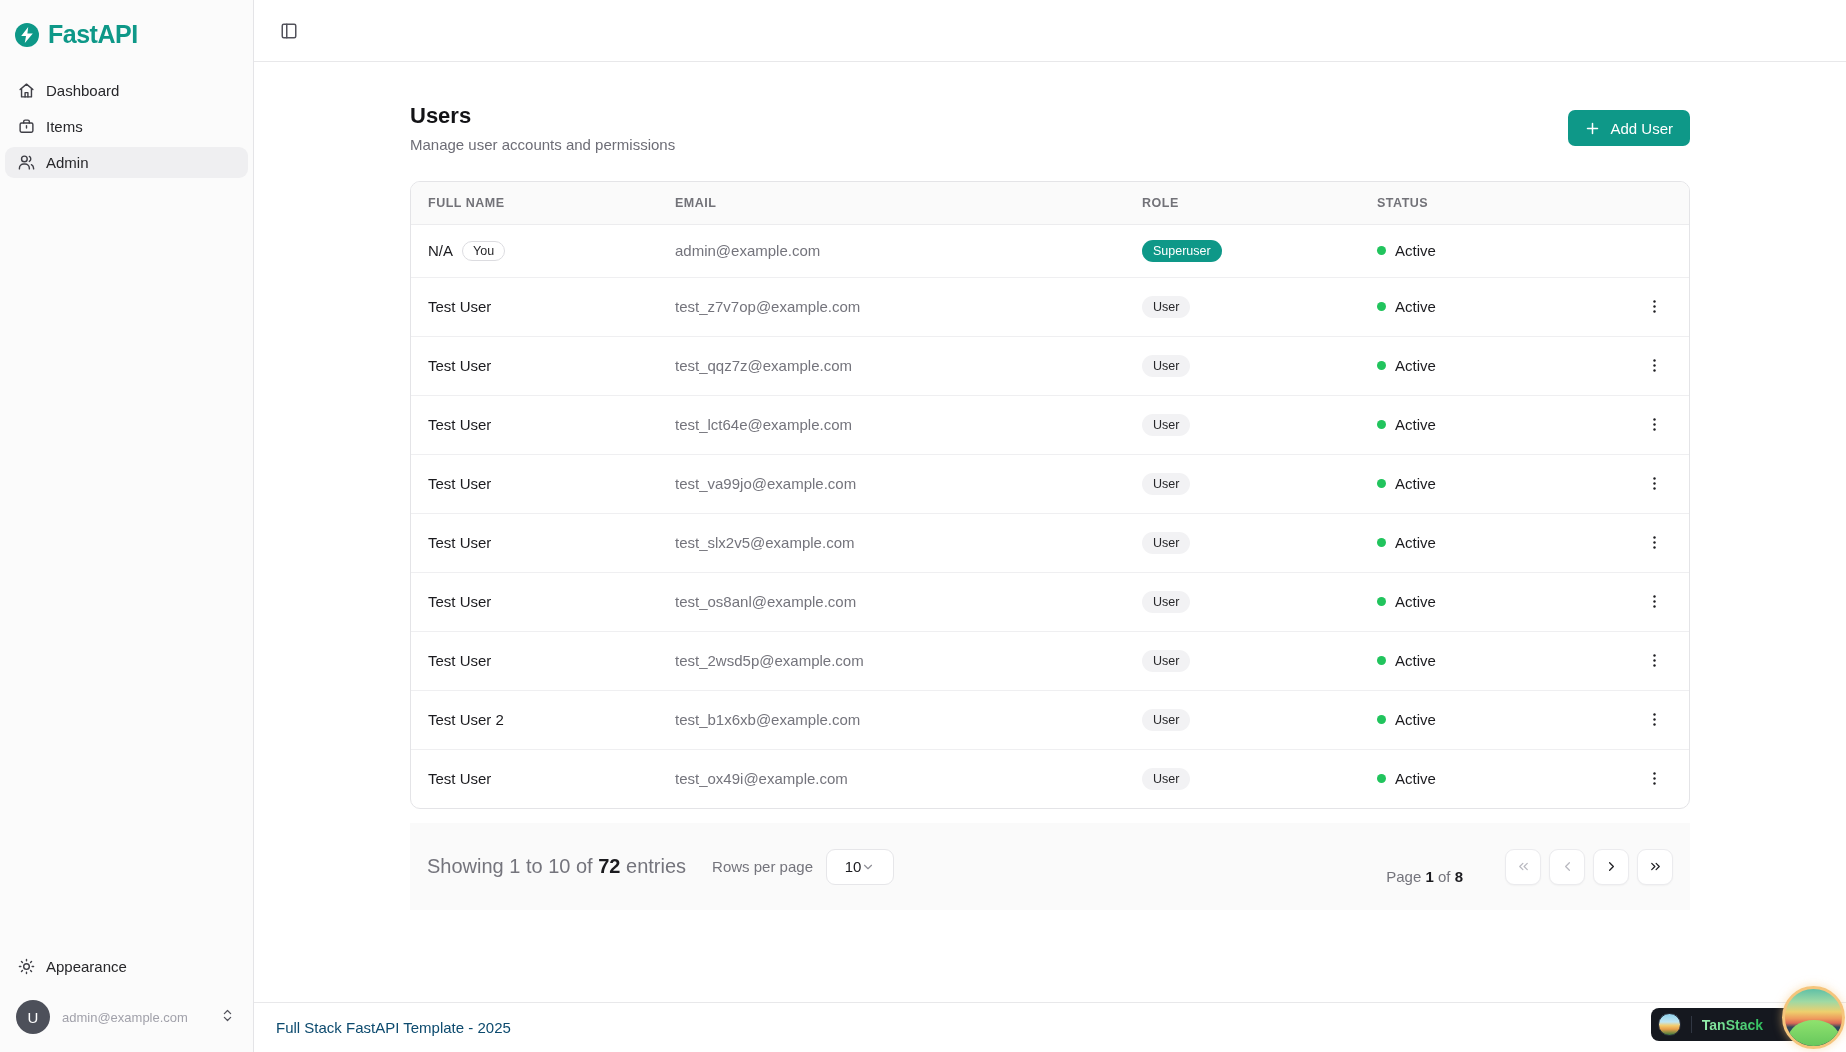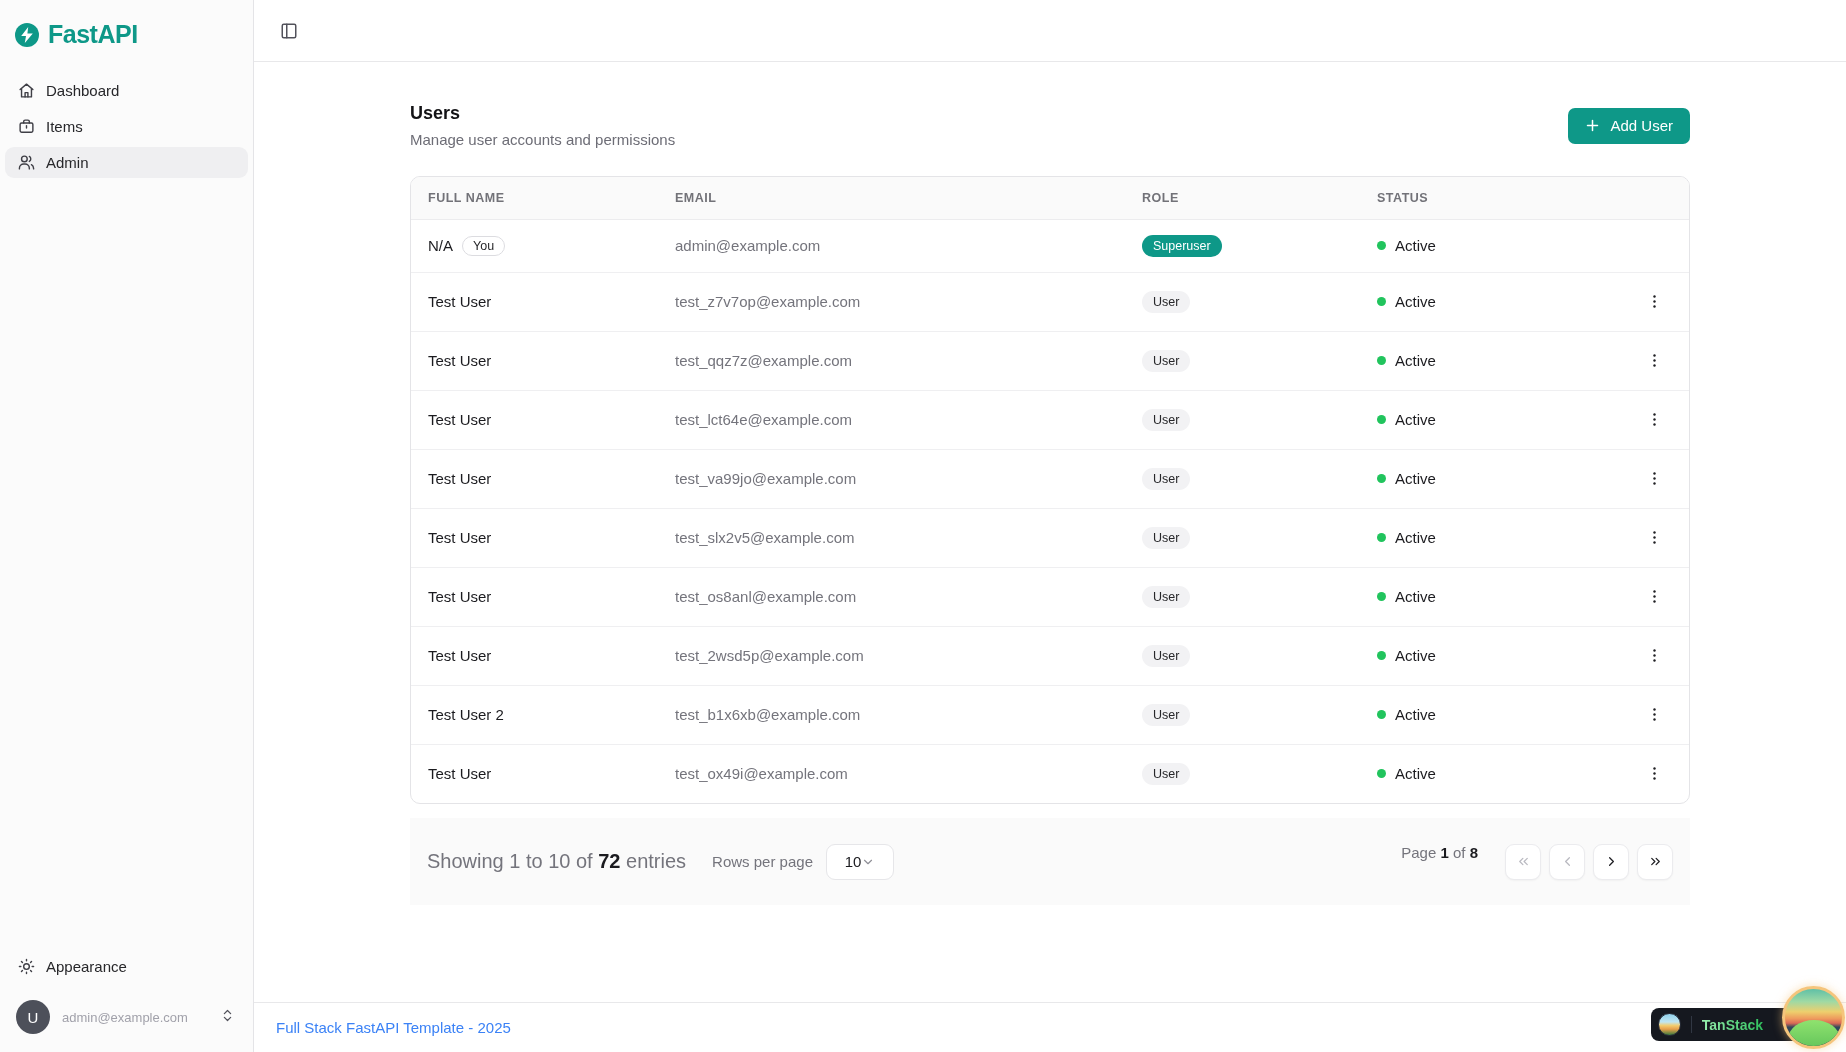--- a/index.html
+++ b/index.html
@@ -50,21 +50,21 @@
   .main { flex:1; display:flex; flex-direction:column; min-width:0; }
   .topbar { height:62px; border-bottom:1px solid #e8e8ea; display:flex; align-items:center; padding:0 20px; }
   .toggle-btn { width:30px; height:30px; border:none; background:transparent; border-radius:6px;
     display:flex; align-items:center; justify-content:center; cursor:pointer; }
   .toggle-btn svg { width:18px; height:18px; stroke:#52525b; }
 
   .scroll-area { flex:1; overflow:hidden; }
   .content { width:1280px; margin:0 auto; padding-top:41px; }
 
   .page-head { display:flex; align-items:center; justify-content:space-between; }
-  .page-title { font-size:18px; font-weight:700; margin:0; color:#131316; }
+  .page-title { font-size:22px; font-weight:700; margin:0; color:#131316; }
   .page-subtitle { margin:7px 0 0 0; font-size:15px; color:#6d6d76; }
   .add-user-btn {
     display:flex; align-items:center; gap:10px; height:36px; padding:0 17px;
     background:#0e9888; color:#fff; border:none; border-radius:7px;
     font-size:15px; font-family:inherit; cursor:pointer;
   }
   .add-user-btn svg { width:15px; height:15px; stroke:#fff; }
 
   
   .table-card { margin-top:28px; border:1px solid #e4e4e7; border-radius:10px; overflow:hidden; background:#fff; }
@@ -104,35 +104,35 @@
   .pg-left { display:flex; align-items:center; gap:26px; }
   .showing-text { font-size:20px; color:#74747c; }
   .showing-text b { color:#1b1b1f; font-weight:700; }
   .rpp { display:flex; align-items:center; gap:13px; font-size:15px; color:#74747c; }
   .rpp-select {
     display:flex; align-items:center; justify-content:center; 
     width:68px; height:36px; background:#fff; border:1px solid #e6e6e9; border-radius:9px;
     font-size:15px; color:#1b1b1f; cursor:pointer;
   }
   .rpp-select svg { width:14px; height:14px; stroke:#8f8f97; }
-  .pg-right { margin-left:auto; display:flex; align-items:flex-start; gap:27px; }
+  .pg-right { margin-left:auto; display:flex; align-items:flex-end; gap:42px; }
   .page-indicator { font-size:15px; color:#74747c; }
   .page-indicator b { color:#1b1b1f; font-weight:700; }
   .pg-buttons { display:flex; gap:8px; }
   .pg-btn {
     width:36px; height:36px; background:#fff; border:1px solid #ebebee; border-radius:9px;
     display:flex; align-items:center; justify-content:center; cursor:pointer;
     box-shadow:0 1px 2px rgba(0,0,0,.04);
   }
   .pg-btn svg { width:15px; height:15px; stroke:#1f1f23; }
   .pg-btn.disabled svg { stroke:#b9b9c0; }
 
   .main-footer {
     border-top:1px solid #e8e8ea; height:50px; display:flex; align-items:center;
-    padding-left:22px; font-size:15px; color:#3b82f6;
+    padding-left:22px; font-size:15px; color:#0c4a6e;
   }
 
   
   .tanstack-pill {
     position:absolute; right:37px; bottom:11px; height:33px;
     background:#15181f; border-radius:8px; display:flex; align-items:center;
     gap:10px; padding:0 46px 0 7px; z-index:5;
   }
   .ts-logo {
     width:23px; height:23px; border-radius:50%;

